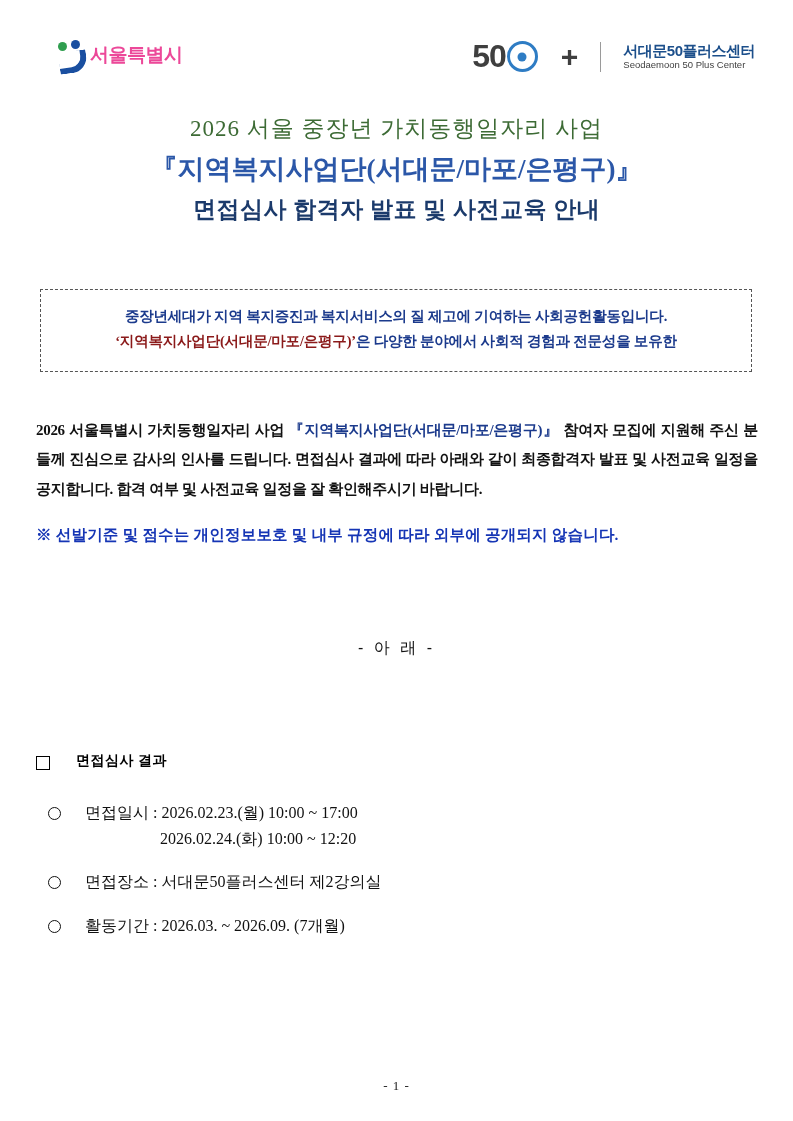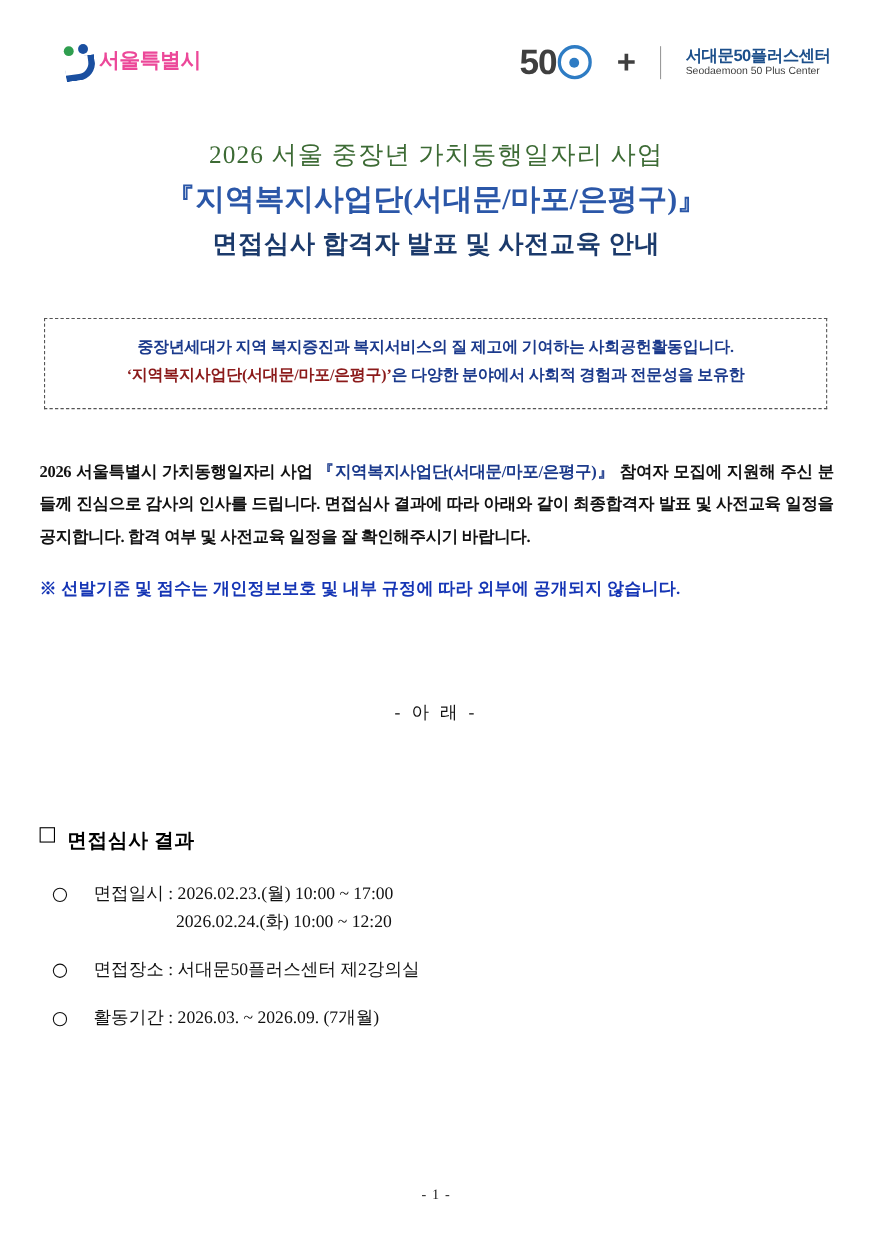--- a/index.html
+++ b/index.html
@@ -131,21 +131,21 @@
   .logo-50plus .names .en {
     font-family: "Liberation Sans", sans-serif;
     font-size: 9.5px;
     color: #3f3f3f;
     letter-spacing: 0px;
   }
 
   
   .title-block {
     position: absolute;
-    top: 124px;
+    top: 112px;
     left: 0;
     width: 793px;
     text-align: center;
   }
   .title-line1 {
     font-family: "Liberation Serif", serif;
     font-size: 23px;
     color: #3d6b35;
     letter-spacing: 1px;
     line-height: 1.5;
@@ -222,39 +222,39 @@
     color: #1535b5;
     letter-spacing: 0.2px;
   }
 
   .arae {
     position: absolute;
     left: 0;
     top: 638px;
     width: 793px;
     text-align: center;
-    font-family: Liberation Serif, serif;
+    font-family: Liberation Sans, sans-serif;
     font-size: 16px;
     color: #111111;
     letter-spacing: 3px;
   }
 
   
   .section-head {
     position: absolute;
     left: 36px;
     top: 752px;
     font-family: "Liberation Serif", serif;
     font-weight: bold;
-    font-size: 18px;
+    font-size: 14px;
     color: #000000;
     letter-spacing: 0.5px;
     display: flex;
-    align-items: flex-start;
-    gap: 11px;
+    align-items: flex-end;
+    gap: 26px;
   }
   .section-head .sq {
     display: inline-block;
     width: 12px;
     height: 12px;
     border: 1.6px solid #000000;
   }
 
   .bullets {
     position: absolute;

